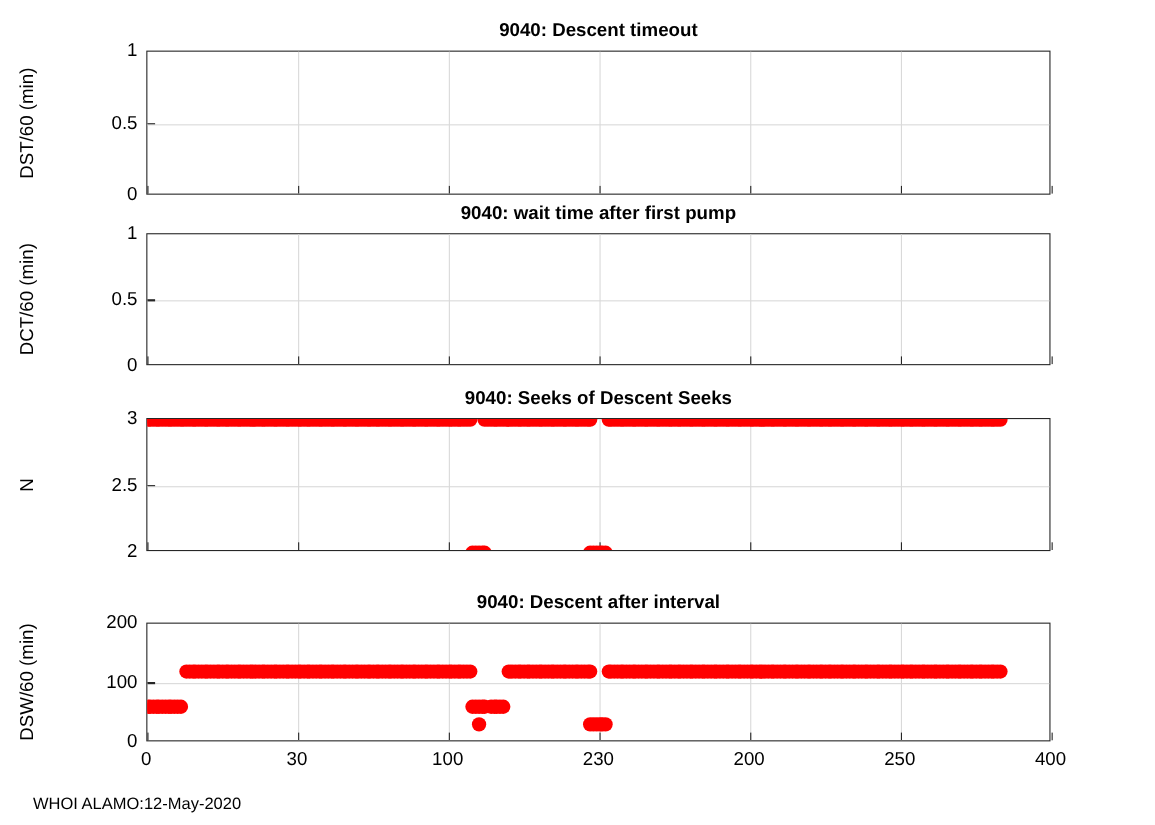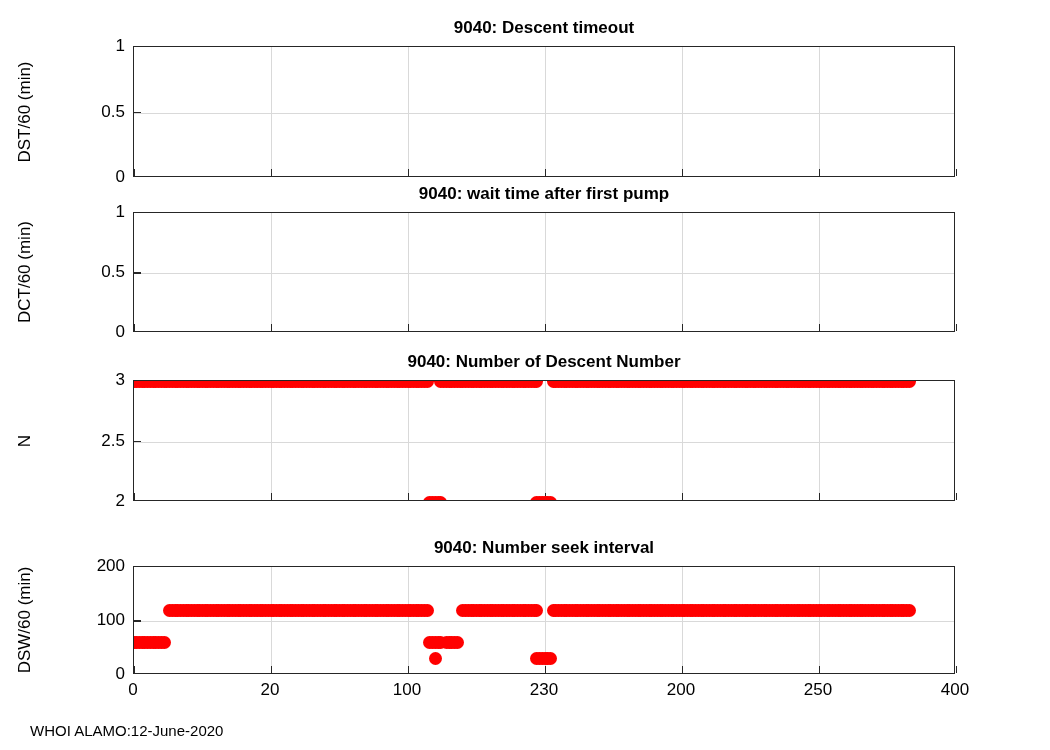--- a/index.html
+++ b/index.html
@@ -98,21 +98,21 @@
         <div class="gridline" style="top: 60px;"></div>
         <div class="ytick-mark" style="top: 59.4px;"></div>
         <div class="dseries"></div>
       </div>
       <div class="ytick-label" style="left: 67px; width: 58px; top: 154px;">0</div>
       <div class="ytick-label" style="left: 67px; width: 58px; top: 94px;">0.5</div>
       <div class="ytick-label" style="left: 67px; width: 58px; top: 34px;">1</div>
       <div class="ylabel" style="left: 25px; top: 94px; transform: translate(-50%, -50%) rotate(-90deg) translateX(0px);">DCT/60 (min)</div>
     </div>
     <div class="subplot" style="left: 0px; top: 346px; width: 1050px; height: 195px;">
-      <div class="plot-title" style="left: 133px; width: 822px; top: 6px;">9040: Number of Descent Number</div>
+      <div class="plot-title" style="left: 133px; width: 822px; top: 6px;">9040: Seeks of Descent Seeks</div>
       <div class="axes-box" style="left: 133px; top: 34px; width: 822px; height: 121px;">
         <div class="xtick-mark" style="left: -0.5px;"></div>
         <div class="vgridline" style="left: 137px;"></div>
         <div class="xtick-mark" style="left: 136.5px;"></div>
         <div class="vgridline" style="left: 274px;"></div>
         <div class="xtick-mark" style="left: 273.5px;"></div>
         <div class="vgridline" style="left: 411px;"></div>
         <div class="xtick-mark" style="left: 410.5px;"></div>
         <div class="vgridline" style="left: 548px;"></div>
         <div class="xtick-mark" style="left: 547.5px;"></div>
@@ -409,21 +409,21 @@
           <div class="marker" style="width: 13px; height: 13px; left: 407.24px; top: 114.5px; background: rgb(255, 0, 0);"></div>
           <div class="marker" style="width: 13px; height: 13px; left: 409.98px; top: 114.5px; background: rgb(255, 0, 0);"></div>
         </div>
       </div>
       <div class="ytick-label" style="left: 67px; width: 58px; top: 155px;">2</div>
       <div class="ytick-label" style="left: 67px; width: 58px; top: 94.5px;">2.5</div>
       <div class="ytick-label" style="left: 67px; width: 58px; top: 34px;">3</div>
       <div class="ylabel" style="left: 25px; top: 94.5px; transform: translate(-50%, -50%) rotate(-90deg) translateX(0px);">N</div>
     </div>
     <div class="subplot" style="left: 0px; top: 532px; width: 1050px; height: 182px;">
-      <div class="plot-title" style="left: 133px; width: 822px; top: 6px;">9040: Number seek interval</div>
+      <div class="plot-title" style="left: 133px; width: 822px; top: 6px;">9040: Descent after interval</div>
       <div class="axes-box" style="left: 133px; top: 34px; width: 822px; height: 108px;">
         <div class="xtick-mark" style="left: -0.5px;"></div>
         <div class="vgridline" style="left: 137px;"></div>
         <div class="xtick-mark" style="left: 136.5px;"></div>
         <div class="vgridline" style="left: 274px;"></div>
         <div class="xtick-mark" style="left: 273.5px;"></div>
         <div class="vgridline" style="left: 411px;"></div>
         <div class="xtick-mark" style="left: 410.5px;"></div>
         <div class="vgridline" style="left: 548px;"></div>
         <div class="xtick-mark" style="left: 547.5px;"></div>
@@ -712,26 +712,26 @@
           <div class="marker" style="width: 13px; height: 13px; left: 752.48px; top: 36.7px; background: rgb(255, 0, 0);"></div>
           <div class="marker" style="width: 13px; height: 13px; left: 755.22px; top: 36.7px; background: rgb(255, 0, 0);"></div>
           <div class="marker" style="width: 13px; height: 13px; left: 757.96px; top: 36.7px; background: rgb(255, 0, 0);"></div>
           <div class="marker" style="width: 13px; height: 13px; left: 760.7px; top: 36.7px; background: rgb(255, 0, 0);"></div>
           <div class="marker" style="width: 13px; height: 13px; left: 763.44px; top: 36.7px; background: rgb(255, 0, 0);"></div>
           <div class="marker" style="width: 13px; height: 13px; left: 766.18px; top: 36.7px; background: rgb(255, 0, 0);"></div>
           <div class="marker" style="width: 13px; height: 13px; left: 768.92px; top: 36.7px; background: rgb(255, 0, 0);"></div>
         </div>
       </div>
       <div class="xtick-label" style="left: 133px; top: 148px;">0</div>
-      <div class="xtick-label" style="left: 270px; top: 148px;">20</div>
+      <div class="xtick-label" style="left: 270px; top: 148px;">30</div>
       <div class="xtick-label" style="left: 407px; top: 148px;">100</div>
       <div class="xtick-label" style="left: 544px; top: 148px;">230</div>
       <div class="xtick-label" style="left: 681px; top: 148px;">200</div>
       <div class="xtick-label" style="left: 818px; top: 148px;">250</div>
       <div class="xtick-label" style="left: 955px; top: 148px;">400</div>
       <div class="ytick-label" style="left: 67px; width: 58px; top: 142px;">0</div>
       <div class="ytick-label" style="left: 67px; width: 58px; top: 88px;">100</div>
       <div class="ytick-label" style="left: 67px; width: 58px; top: 34px;">200</div>
       <div class="ylabel" style="left: 25px; top: 88px; transform: translate(-50%, -50%) rotate(-90deg) translateX(0px);">DSW/60 (min)</div>
     </div>
   </div>
 
-<div class="footer">WHOI ALAMO:12-June-2020</div>
+<div class="footer">WHOI ALAMO:12-May-2020</div>
 
 </body></html>

